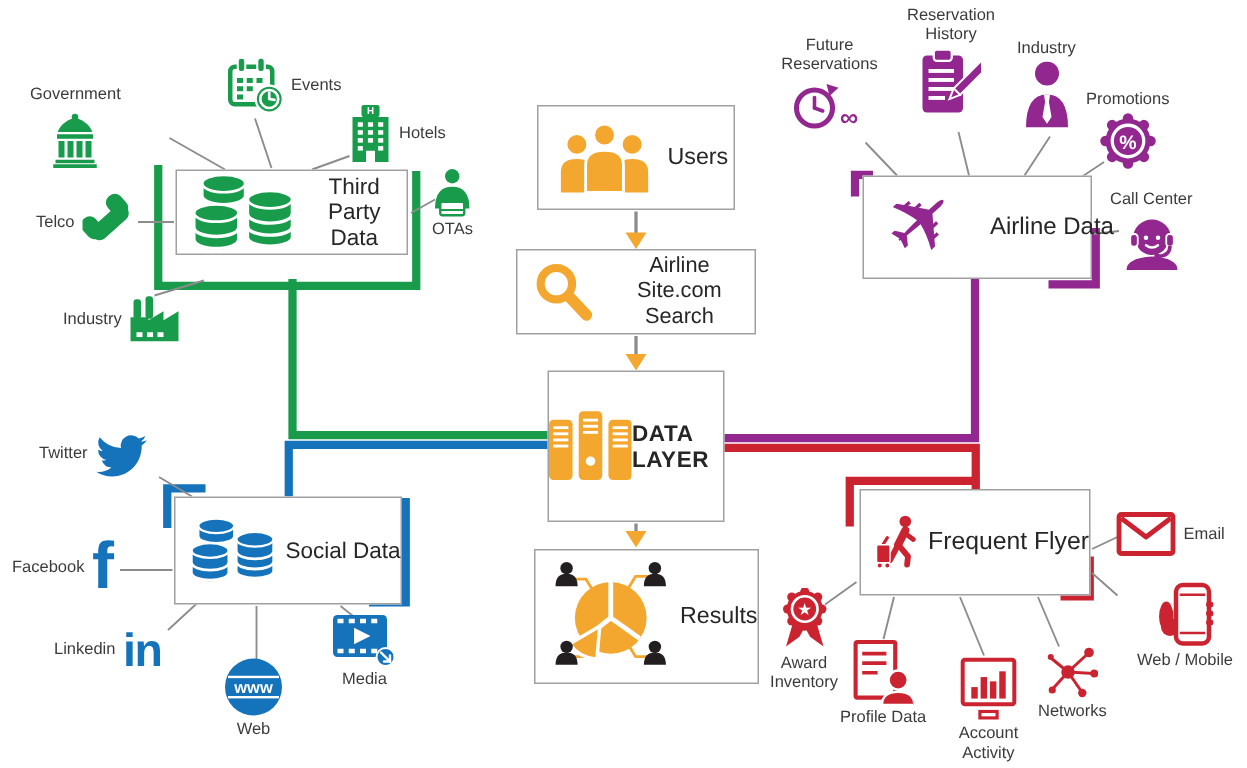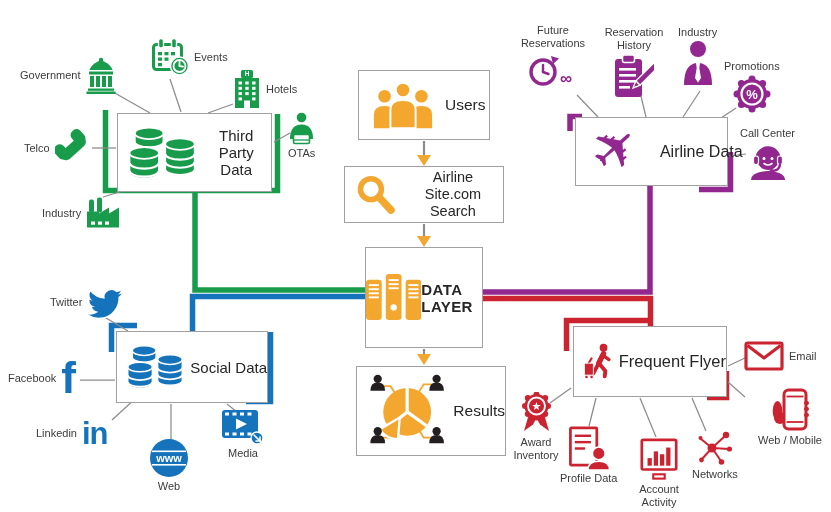--- a/index.html
+++ b/index.html
@@ -154,41 +154,41 @@
           <path d="M72,19 Q72,10 80,10 Q88,10 88,19 Z"></path>
         <circle cx="16" cy="63" r="4.5"></circle>
           <path d="M8,76 Q8,67 16,67 Q24,67 24,76 Z"></path>
         <circle cx="80" cy="63" r="4.5"></circle>
           <path d="M72,76 Q72,67 80,67 Q88,67 88,76 Z"></path>
       </g>
     </svg>
     <span class="title t-results">Results</span>
   </div>
 
-  <div class="box" style="left:117px;top:113px;width:155px;height:79px;padding-left:7px;gap:3px;">
+  <div class="box" style="left:117px;top:113px;width:155px;height:57px;padding-left:7px;gap:3px;">
     <svg width="82" height="60" viewBox="0 0 82 60">
       <g class="fg sw" stroke-width="2">
         <path d="M11,8 v9 a16,6.5 0 0 0 32,0 v-9"></path>
         <ellipse cx="27" cy="8" rx="16" ry="6.5"></ellipse>
         <path d="M45,20 v28 a16.5,6.5 0 0 0 33,0 v-28"></path>
         <ellipse cx="61.5" cy="20" rx="16.5" ry="6.5"></ellipse>
         <path d="M5,30 v22 a16.5,6.5 0 0 0 33,0 v-22"></path>
         <ellipse cx="21.5" cy="30" rx="16.5" ry="6.5"></ellipse>
       </g>
       <g class="ns sw" stroke-width="2.5">
         <path d="M45,31 a16.5,6.5 0 0 0 33,0"></path>
           <path d="M45,40 a16.5,6.5 0 0 0 33,0"></path>
         <path d="M5,41 a16.5,6.5 0 0 0 33,0"></path>
           <path d="M5,50 a16.5,6.5 0 0 0 33,0"></path>
       </g>
     </svg>
     <span class="title t-third">Third Party Data</span>
   </div>
 
-  <div class="sat" style="left:20px;top:57px;">
+  <div class="sat" style="left:20px;top:57px;flex-direction:column;">
     <span class="slabel">Government</span>
     <svg width="30" height="37" viewBox="0 0 30 37">
       <g class="fg">
         <circle cx="15" cy="3" r="2.2"></circle>
         <path d="M15,3.5 C7.5,5.5 4.5,10 3.5,13 L26.5,13 C25.5,10 22.5,5.5 15,3.5 Z"></path>
         <rect x="3" y="14.5" width="24" height="3"></rect>
         <rect x="4" y="19" width="4" height="11"></rect>
           <rect x="10" y="19" width="4" height="11"></rect>
         <rect x="16" y="19" width="4" height="11"></rect>
           <rect x="22" y="19" width="4" height="11"></rect>
@@ -294,21 +294,21 @@
       <g class="ns sw" stroke-width="2.5">
         <path d="M45,31 a16.5,6.5 0 0 0 33,0"></path>
           <path d="M45,40 a16.5,6.5 0 0 0 33,0"></path>
         <path d="M5,41 a16.5,6.5 0 0 0 33,0"></path>
           <path d="M5,50 a16.5,6.5 0 0 0 33,0"></path>
       </g>
     </svg>
     <span class="title t-social">Social Data</span>
   </div>
 
-  <div class="sat" style="left:50px;top:287px;">
+  <div class="sat" style="left:26px;top:287px;">
     <span class="slabel">Twitter</span>
     <svg width="36" height="31" viewBox="0 0 24 22">
       <path class="fb" d="M23.95 4.57a10 10 0 0 1-2.82.77 4.96 4.96 0 0 0 2.16-2.72c-.95.56-2 .96-3.13 1.18A4.92 4.92 0 0 0 11.78 8.28 13.94 13.94 0 0 1 1.64 3.16a4.92 4.92 0 0 0 1.52 6.57 4.9 4.9 0 0 1-2.23-.61v.06a4.92 4.92 0 0 0 3.95 4.83 4.9 4.9 0 0 1-2.22.08 4.93 4.93 0 0 0 4.6 3.42A9.87 9.87 0 0 1 0 19.54a13.94 13.94 0 0 0 7.55 2.21c9.06 0 14.01-7.5 14.01-14.01 0-.21 0-.42-.02-.63a10 10 0 0 0 2.41-2.54z"></path>
     </svg>
   </div>
 
   <div class="sat" style="left:8px;top:361px;">
     <span class="slabel">Facebook</span>
     <span class="fb-letter">f</span>
   </div>
@@ -363,21 +363,21 @@
       <circle class="ns sp" stroke-width="3.4" cx="15" cy="20" r="12"></circle>
       <g class="ns sp" stroke-width="2.4" stroke-linecap="round">
         <line x1="15" y1="20" x2="15" y2="13"></line>
           <line x1="15" y1="20" x2="20.5" y2="22"></line>
       </g>
       <polygon class="fp" points="23,4 31,6.5 25,12"></polygon>
       <text x="38" y="32" class="fp" font-size="17" font-weight="bold" text-anchor="middle">∞</text>
     </svg>
   </div>
 
-  <div class="sat col" style="left:598px;top:26px;">
+  <div class="sat col" style="left:598px;top:4px;">
     <span class="slabel wrap" style="width:72px">Reservation History</span>
     <svg width="40" height="44" viewBox="0 0 40 44">
       <rect class="fp" x="1" y="5" width="27" height="38" rx="3"></rect>
       <rect class="fp sw" stroke-width="1.5" x="8.5" y="1" width="12" height="7.5" rx="2"></rect>
       <g class="fw">
         <rect x="5" y="14" width="17" height="2.6"></rect>
           <rect x="5" y="20" width="17" height="2.6"></rect>
         <rect x="5" y="26" width="17" height="2.6"></rect>
           <rect x="5" y="32" width="11" height="2.6"></rect>
       </g>

